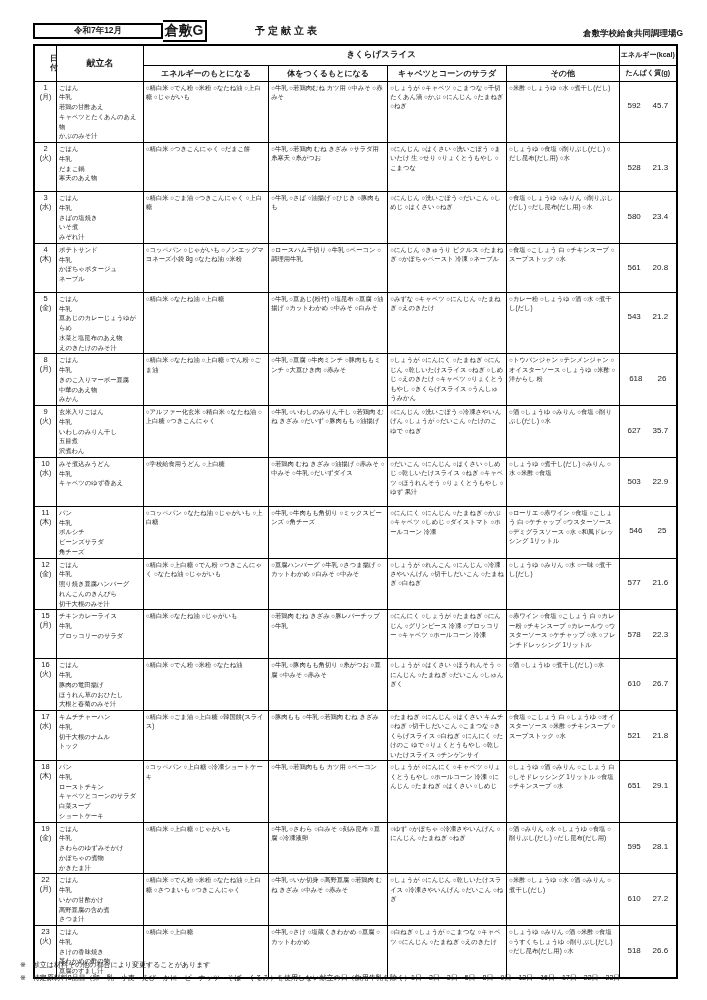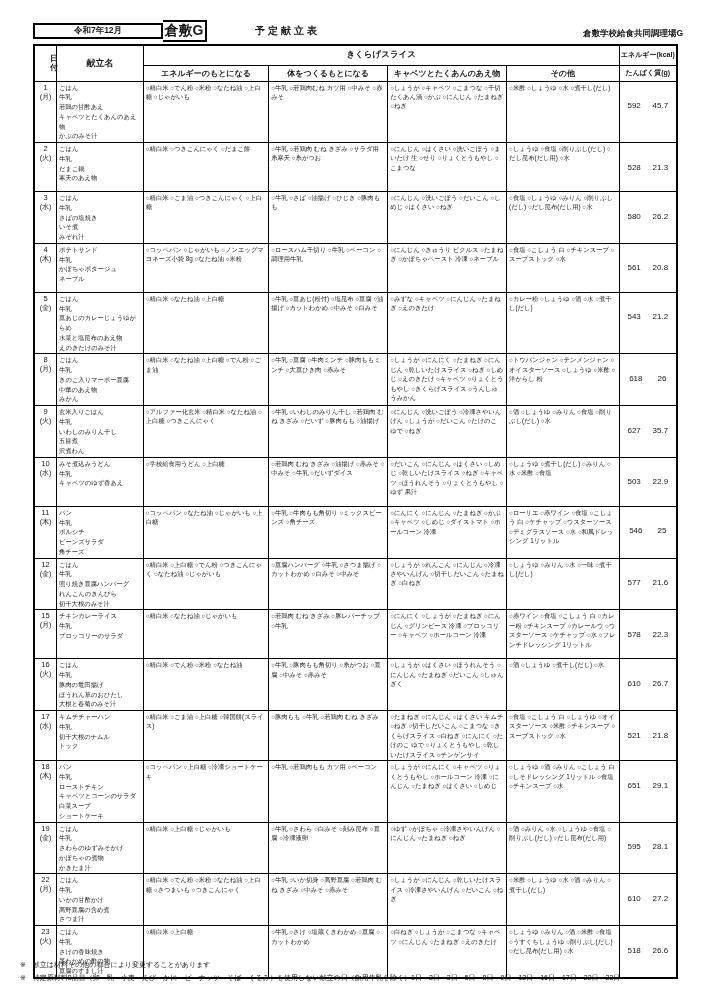--- a/index.html
+++ b/index.html
@@ -73,21 +73,21 @@
     <thead>
       <tr>
         <th class="h-date" rowspan="2">日付</th>
         <th class="h-menu" rowspan="2">献立名</th>
         <th class="h-group" colspan="4">きくらげスライス</th>
         <th class="h-kcal">エネルギー(kcal)</th>
       </tr>
       <tr>
         <th class="h-sub">エネルギーのもとになる</th>
         <th class="h-sub">体をつくるもとになる</th>
-        <th class="h-sub">キャベツとたくあんのあえ物</th>
+        <th class="h-sub">キャベツとコーンのサラダ</th>
         <th class="h-sub">その他</th>
         <th class="h-prot">たんぱく質(g)</th>
       </tr>
     </thead>
     <tbody>
       <tr>
         <td class="c-date">
             <div class="d-num">1</div>
             <div class="d-day">(月)</div>
           </td>
@@ -137,21 +137,21 @@
 さばの塩焼き
 いそ煮
 みぞれ汁</td>
         <td class="c-ing">○精白米 ○ごま油 ○つきこんにゃく ○上白糖</td>
         <td class="c-ing">○牛乳 ○さば ○油揚げ ○ひじき ○豚肉もも</td>
         <td class="c-ing">○にんじん ○洗いごぼう ○だいこん ○しめじ ○はくさい ○ねぎ</td>
         <td class="c-ing">○食塩 ○しょうゆ ○みりん ○削りぶし(だし) ○だし昆布(だし用) ○水</td>
         <td class="c-kcal">
             <div class="kwrap">
               <div class="kv">580</div>
-              <div class="kv">26.2</div>
+              <div class="kv">23.4</div>
             </div>
           </td>
       </tr>
       <tr>
         <td class="c-date">
             <div class="d-num">4</div>
             <div class="d-day">(木)</div>
           </td>
         <td class="c-menu">ポテトサンド
 牛乳

